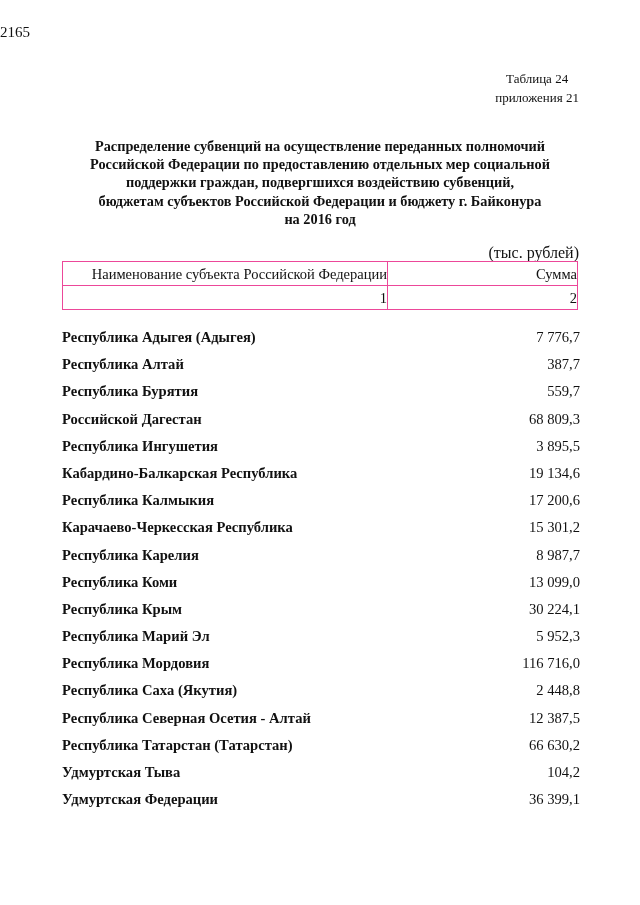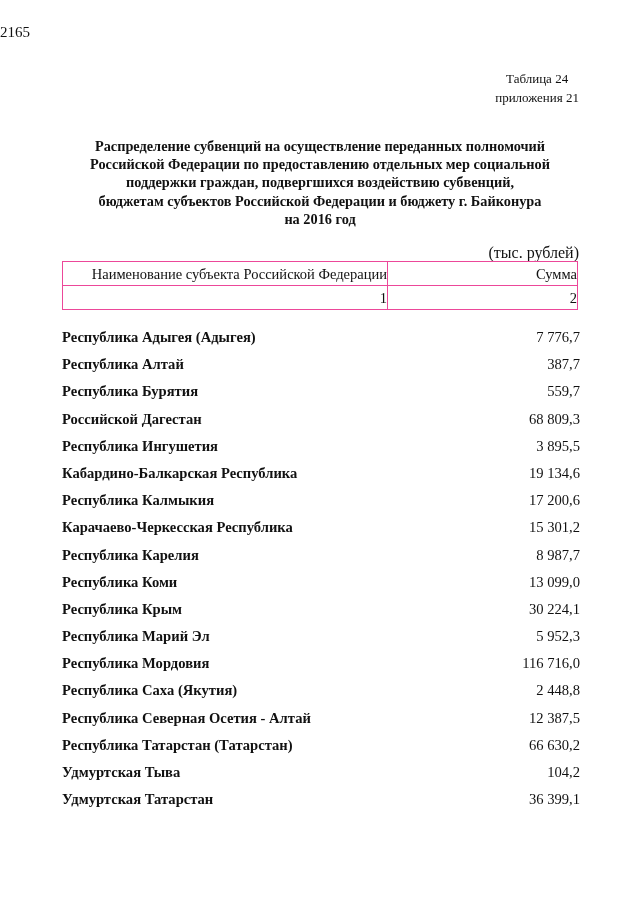--- a/index.html
+++ b/index.html
@@ -139,16 +139,16 @@
     </div>
     <div class="row">
       <span class="name">Республика Татарстан (Татарстан)</span>
       <span class="val">66 630,2</span>
     </div>
     <div class="row">
       <span class="name">Удмуртская Тыва</span>
       <span class="val">104,2</span>
     </div>
     <div class="row">
-      <span class="name">Удмуртская Татарстан</span>
+      <span class="name">Удмуртская Федерации</span>
       <span class="val">36 399,1</span>
     </div>
   </div>
 
 </body></html>

